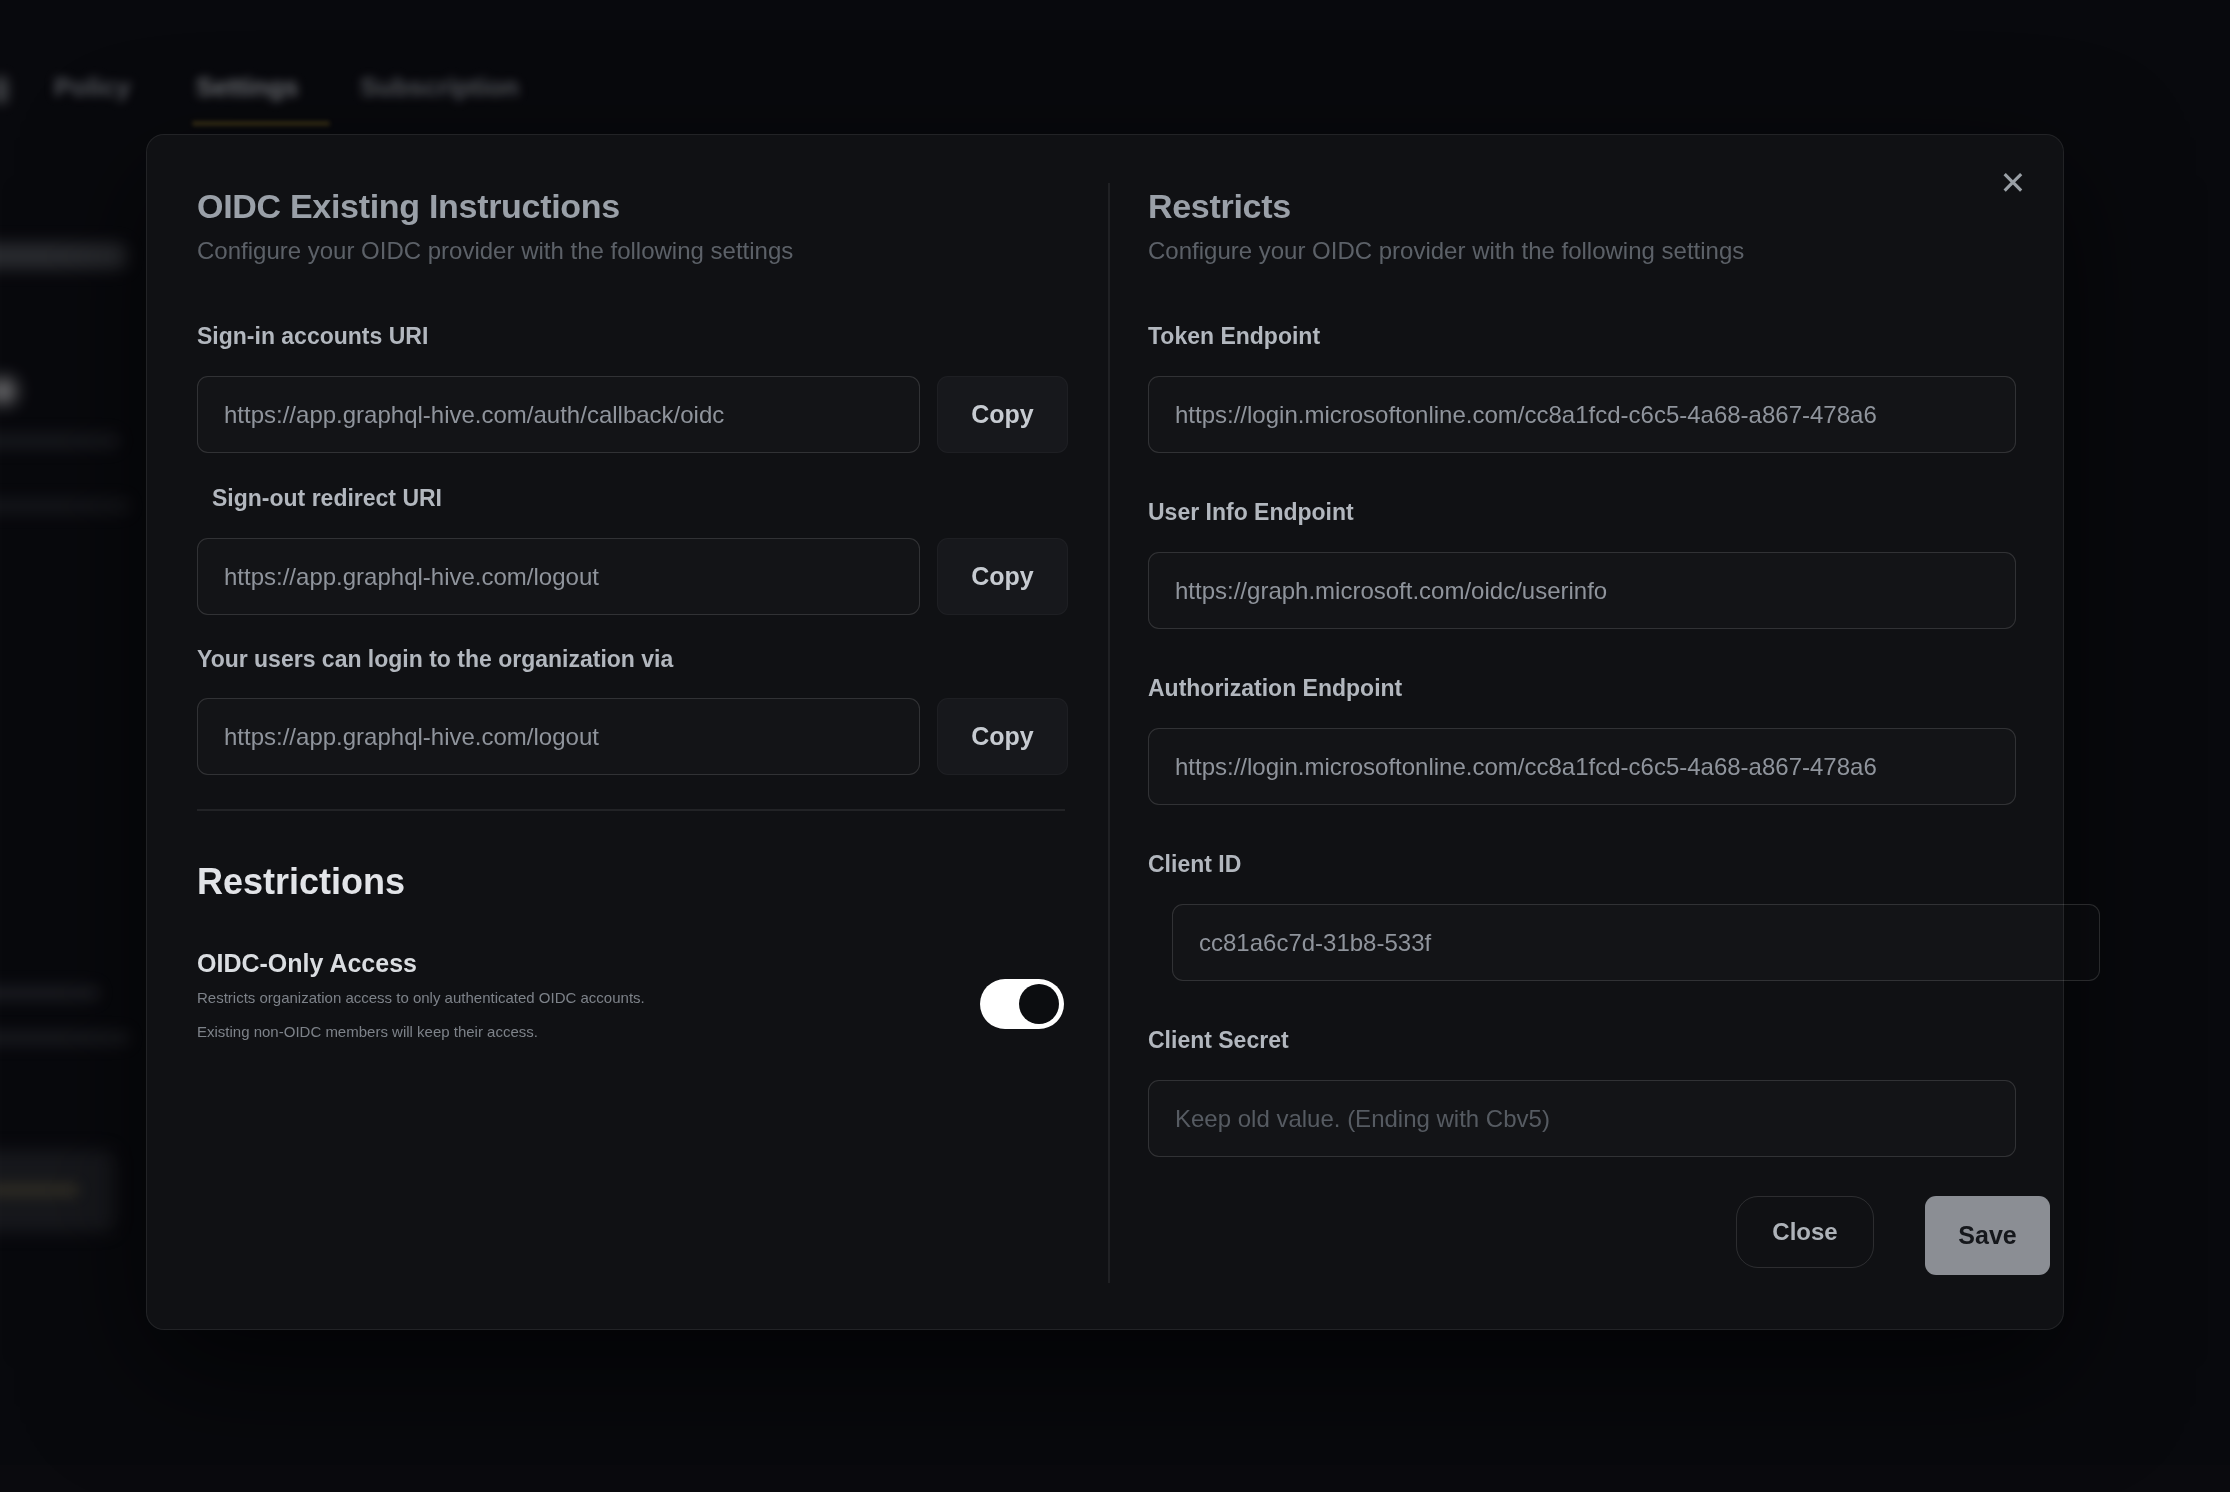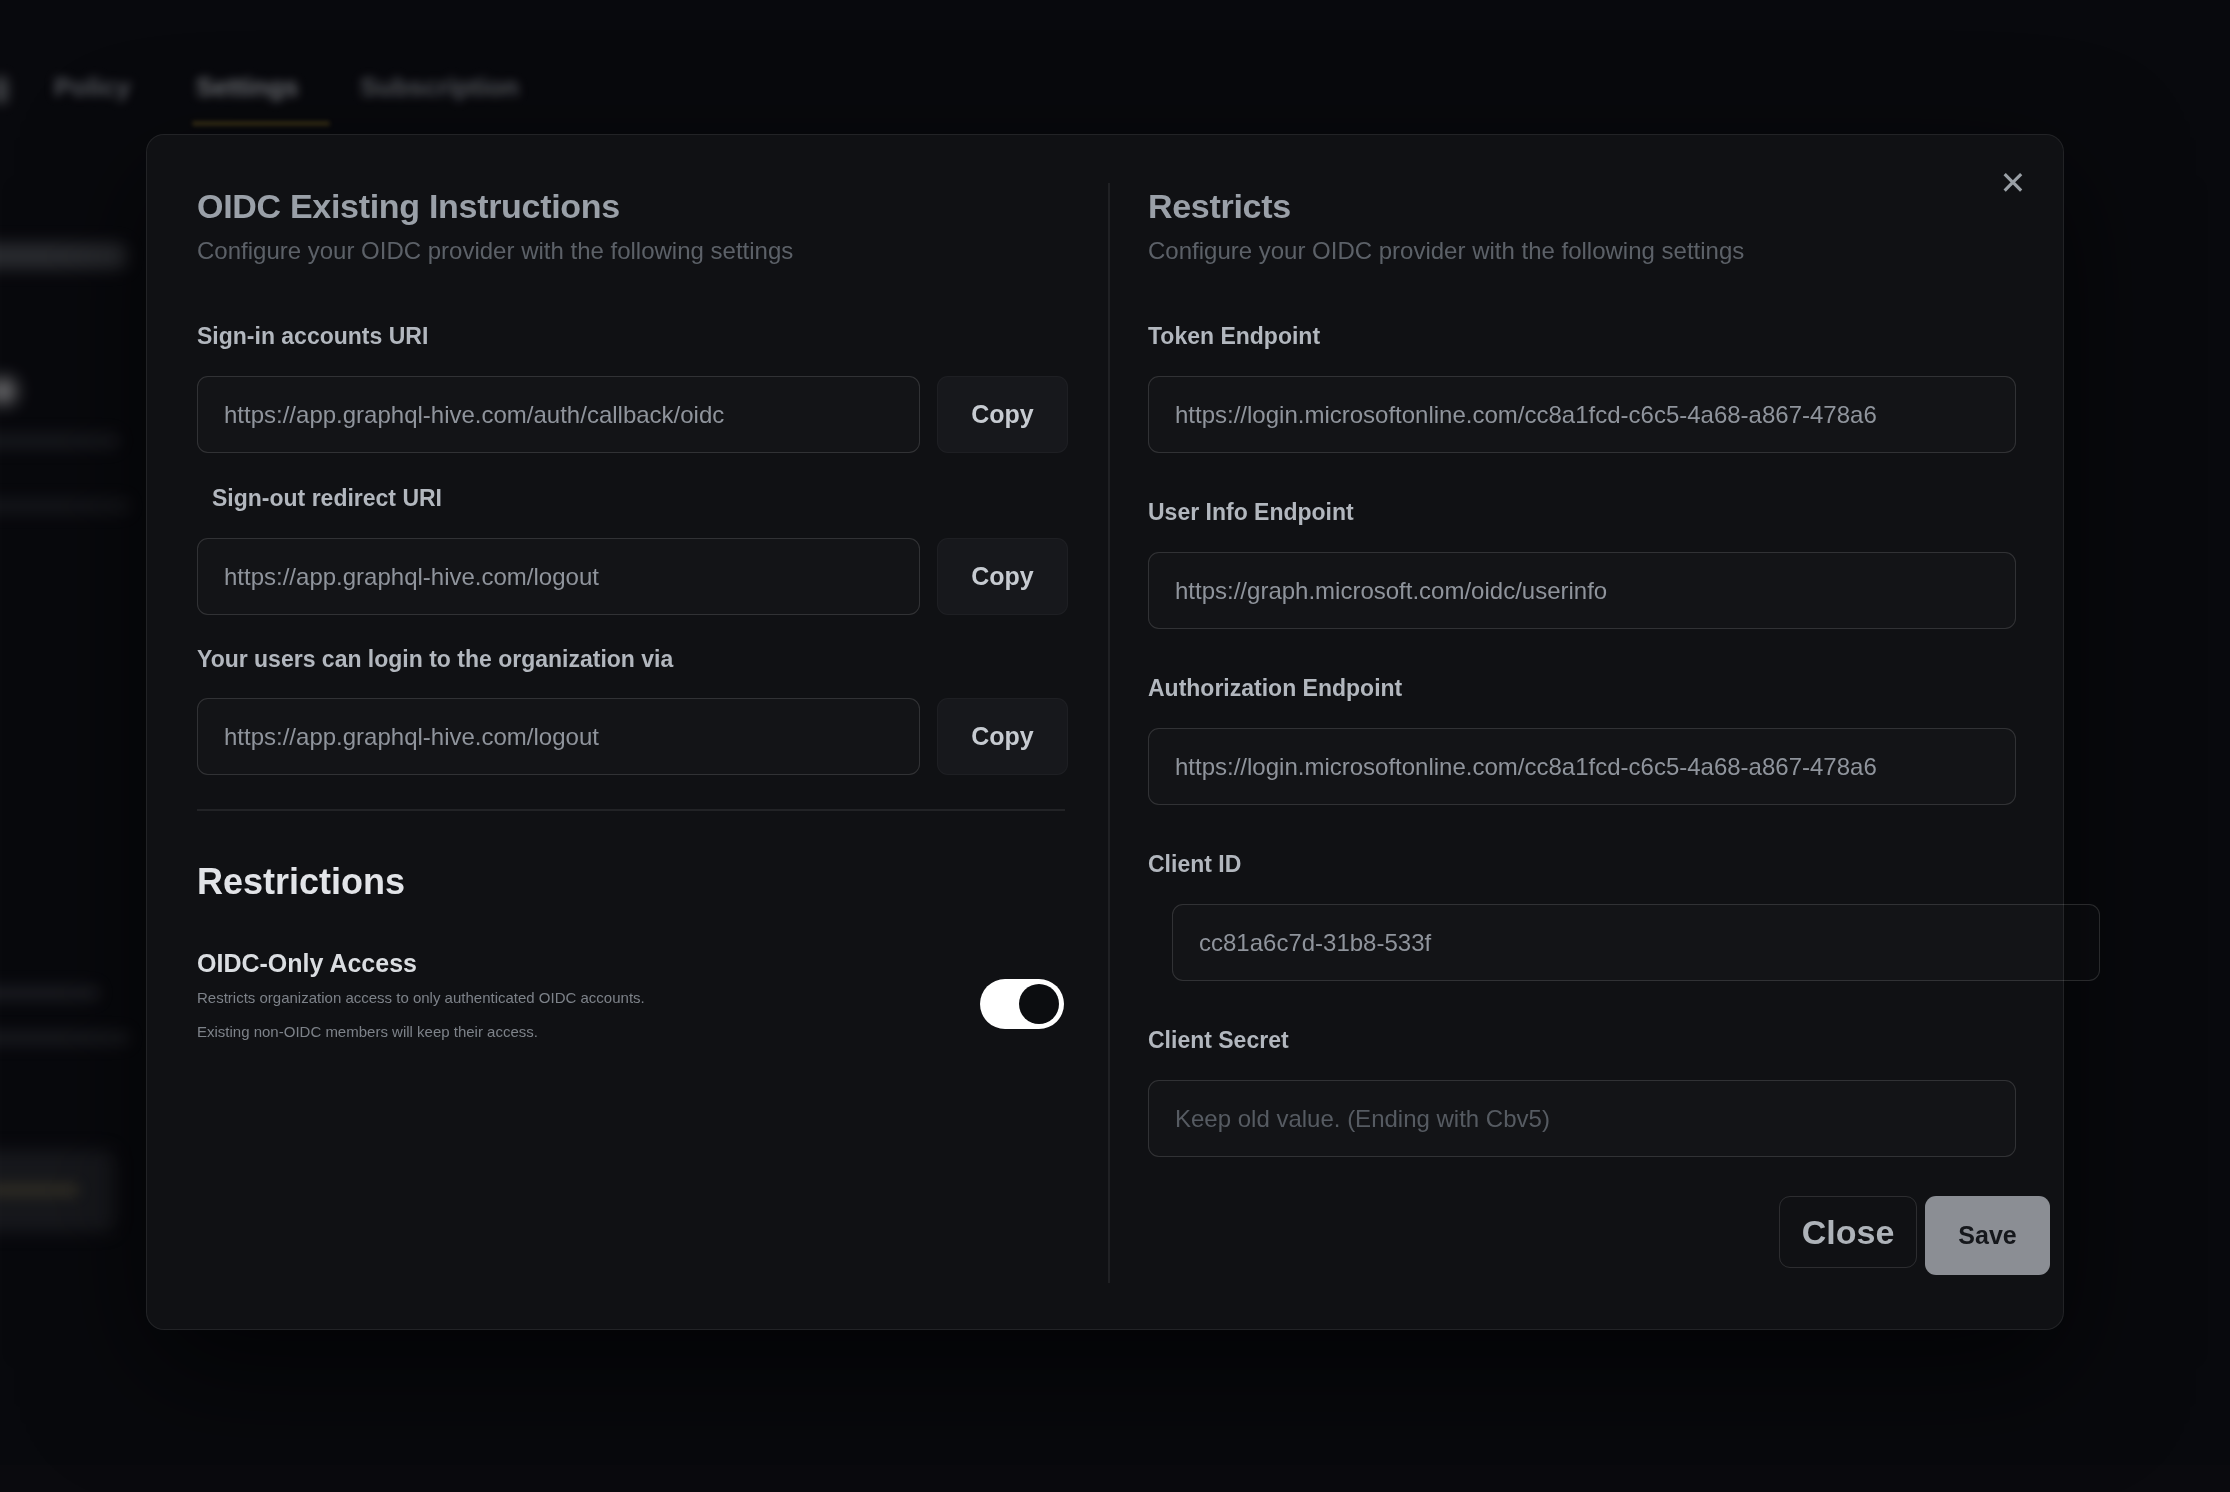--- a/index.html
+++ b/index.html
@@ -39,23 +39,23 @@
        border:1px solid rgba(255,255,255,0.03);color:#c7cbd1;font-size:25px;font-weight:600;cursor:pointer;}
   .restrict-title{position:absolute;left:50px;top:726px;margin:0;font-size:36px;font-weight:700;color:#e2e4e8;}
   .toggle-label{position:absolute;left:50px;top:814px;font-size:25px;font-weight:700;color:#dadde1;}
   .toggle-desc{position:absolute;left:50px;font-size:15px;color:#7d8289;white-space:nowrap;}
   .switch{position:absolute;left:833px;top:844px;width:84px;height:50px;border-radius:25px;
        background:#ffffff;cursor:pointer;}
   .switch .thumb{position:absolute;top:5px;right:5px;width:40px;height:40px;border-radius:50%;
        background:#0c0d10;}
   .close-x{position:absolute;left:1840px;top:22px;width:52px;height:52px;background:none;border:none;
        color:#9aa0a6;font-size:32px;cursor:pointer;line-height:52px;text-align:center;padding:0;}
-  .btn-close{position:absolute;left:1589px;top:1061px;width:138px;height:72px;border-radius:11px;
+  .btn-close{position:absolute;left:1589px;top:1061px;width:138px;height:72px;border-radius:22px;
        background:transparent;border:1.5px solid rgba(255,255,255,0.12);color:#aeb3b9;
-       font-size:34px;font-weight:600;cursor:pointer;margin-left:43px;}
+       font-size:24px;font-weight:600;cursor:pointer;}
   .btn-save{position:absolute;left:1744px;top:1061px;width:125px;height:79px;border-radius:11px;
        background:#8b8e94;border:none;color:#15171b;font-size:25px;font-weight:600;cursor:pointer;margin-left:34px;}
 </style>
 </head>
 <body>
 
 <div id="stage">
 
   <div class="bg">
     <span class="tab" style="left:54px">Policy</span>

